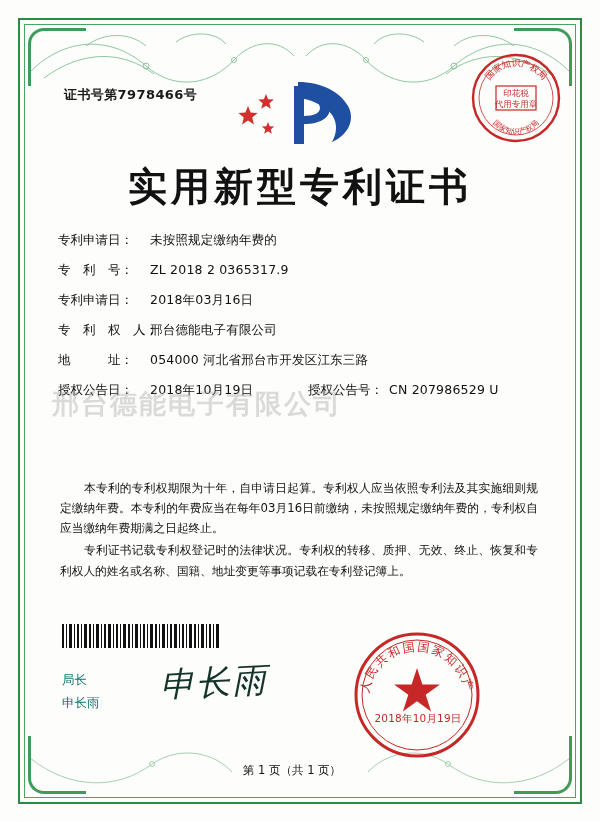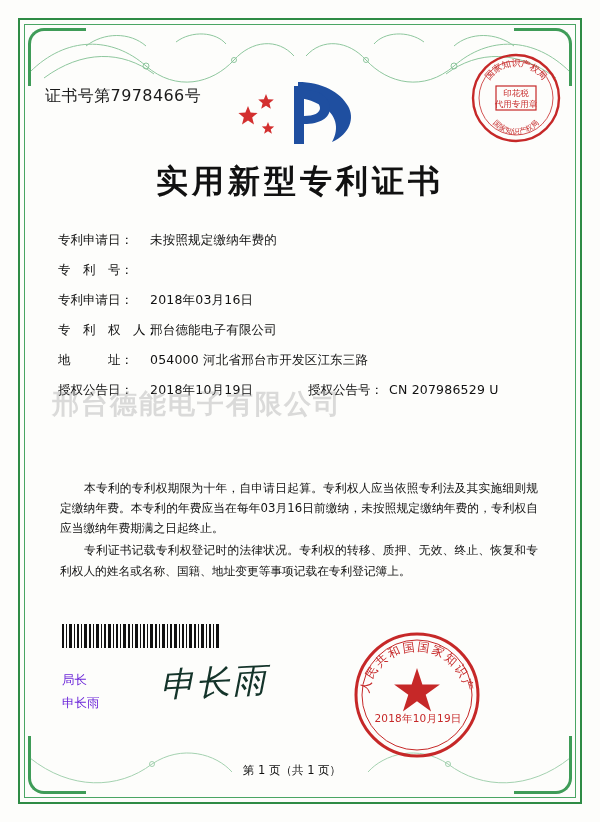--- a/index.html
+++ b/index.html
@@ -56,44 +56,45 @@
   .scroll-art-bottom {
     position: absolute;
     left: 26px; bottom: 26px;
     width: 548px; height: 46px;
     opacity: .5;
   }
 
   
   .cert-no {
     position: absolute;
-    left: 45px; top: 86px;
-    font-size: 16px;
+    left: 64px; top: 86px;
+    font-size: 13px;
     color: #1a1a1a;
     letter-spacing: .4px;
     font-family: "DejaVu Sans", sans-serif;
+    font-weight: bold;
   }
 
   .emblem {
     position: absolute;
     left: 236px; top: 76px;
     width: 124px; height: 72px;
   }
 
   .seal-top {
     position: absolute;
     right: 38px; top: 52px;
     width: 92px; height: 92px;
   }
 
   .title {
     position: absolute;
     left: 0; right: 0; top: 160px;
     text-align: center;
-    font-size: 32px;
+    font-size: 39px;
     font-weight: bold;
     letter-spacing: 4px;
     color: #111111;
     font-family: "DejaVu Sans", sans-serif;
   }
 
   
   .fields {
     position: absolute;
     left: 58px; top: 232px;
@@ -158,21 +159,21 @@
     left: 62px; top: 624px;
     width: 158px; height: 24px;
   }
 
   
   .sig-labels {
     position: absolute;
     left: 62px; top: 668px;
     font-size: 12.5px;
     line-height: 1.85;
-    color: #6d28d9;
+    color: #0f766e;
   }
   .sig-script {
     position: absolute;
     left: 160px; top: 660px;
     font-size: 34px;
     font-family: "DejaVu Serif", serif;
     font-style: italic;
     color: #14342a;
     letter-spacing: 2px;
     transform: rotate(-3deg);
@@ -274,20 +275,21 @@
 
   <div class="title">实用新型专利证书</div>
 
   <div class="fields">
     <div class="field-row">
       <span class="field-label">专利申请日：</span>
       <span class="field-value">未按照规定缴纳年费的</span>
     </div>
     <div class="field-row">
       <span class="field-label">专　利　号：</span>
+      <span class="field-value">ZL 2018 2 0365317.9</span>
     </div>
     <div class="field-row">
       <span class="field-label">专利申请日：</span>
       <span class="field-value">2018年03月16日</span>
     </div>
     <div class="field-row">
       <span class="field-label">专　利　权　人：</span>
       <span class="field-value">邢台德能电子有限公司</span>
     </div>
     <div class="field-row">

